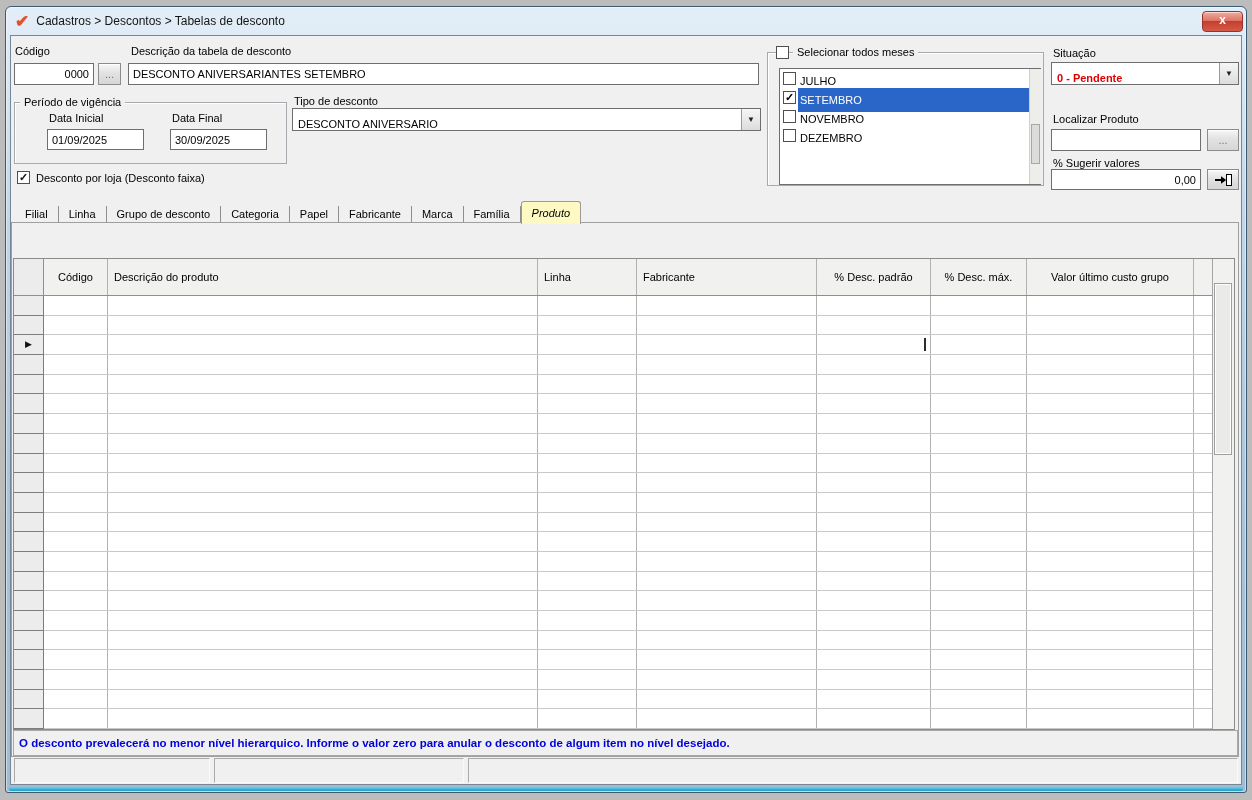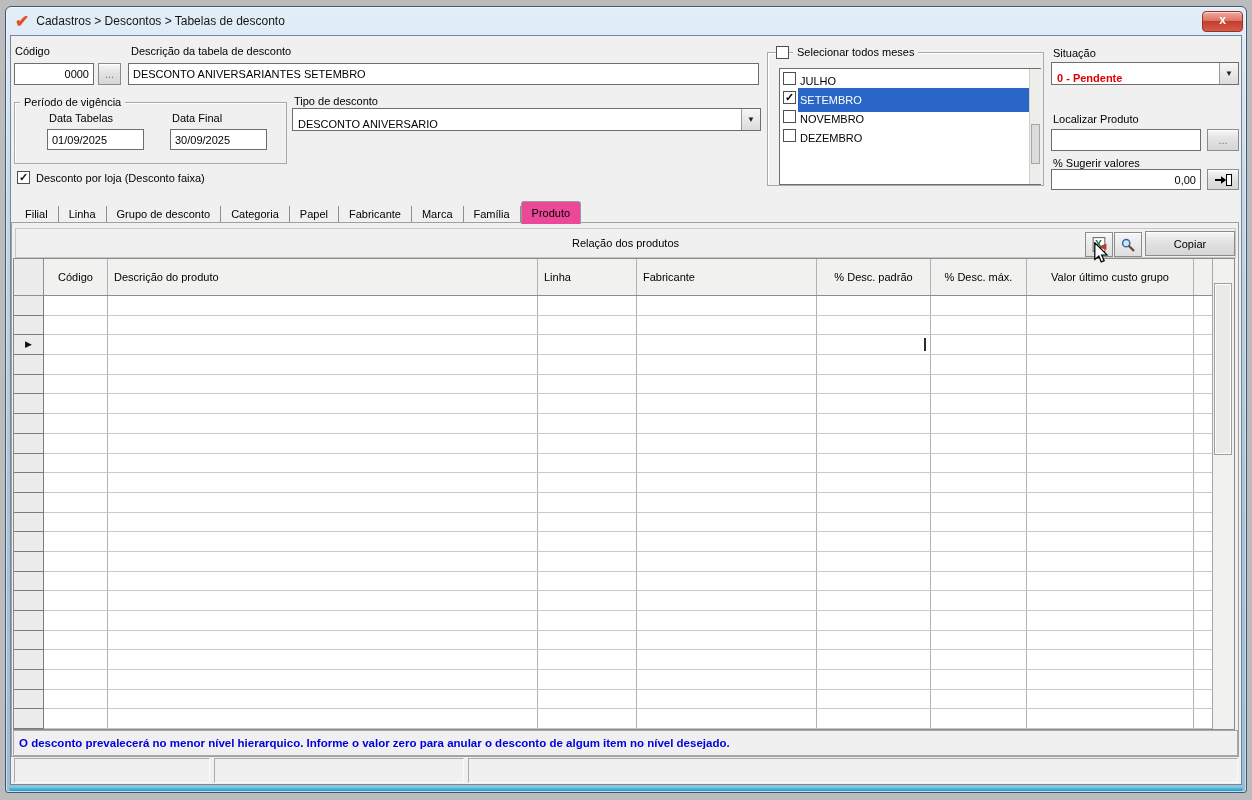--- a/index.html
+++ b/index.html
@@ -40,22 +40,22 @@
   .mrow{height:19px;display:flex;align-items:center;padding-left:3px;}
   .mrow .mcb{width:13px;height:13px;border:1px solid #4f4f4f;background:#fff;box-sizing:border-box;
     text-align:center;line-height:11px;font-size:11px;font-weight:bold;flex:0 0 13px;}
   .mrow .mlabel{flex:1;margin-left:2px;padding:12px 2px;align-self:stretch;display:flex;align-items:center;}
   .mrow.sel .mlabel{background:#2a66c8;color:#fff;}
   .mscroll{position:absolute;right:1px;top:1px;bottom:1px;width:11px;background:#ededea;border-left:1px solid #cfcfcf;}
   .mthumb{position:absolute;left:1px;right:1px;top:48%;height:33%;background:#dcdcda;border:1px solid #a7a7a7;}
   
   .tabstrip{position:absolute;display:flex;align-items:flex-end;height:24px;}
   .tab{height:17px;line-height:17px;padding:0 10px;border-right:1px solid #8f8f8f;white-space:nowrap;cursor:default;}
-  .tab.active{height:22px;line-height:22px;background:#ec4899;border:1px solid #9a9a9a;border-bottom:none;
-    border-radius:3px 3px 0 0;position:relative;z-index:3;margin-bottom:-1px;}
+  .tab.active{height:22px;line-height:22px;background:#fef9c3;border:1px solid #9a9a9a;border-bottom:none;
+    border-radius:3px 3px 0 0;position:relative;z-index:3;margin-bottom:-1px;font-style:italic;}
   .tabpanel{position:absolute;background:#f0f0f0;border:1px solid #9f9f9f;box-sizing:border-box;z-index:1;}
   
   .toolbar{position:absolute;border:1px solid #c6c6c6;background:#f0f0f0;box-sizing:border-box;}
   .toolbar-title{position:absolute;left:0;right:0;top:0;bottom:0;display:flex;align-items:center;justify-content:center;}
   .mini-btn{position:absolute;width:26px;height:23px;background:linear-gradient(180deg,#f6f6f6,#dedede);
     border:1px solid #8c8c8c;box-shadow:inset 0 1px 0 #fff;display:flex;align-items:center;justify-content:center;}
   
   .grid{position:absolute;border:1px solid #8b8b8b;background:#fff;box-sizing:content-box;display:flex;}
   .grid-main{width:1198px;}
   .grid-header{height:36px;display:flex;background:#f1f1f0;border-bottom:1px solid #8f8f8f;}
@@ -100,21 +100,21 @@
 
       <div class="lbl" style="left:4px;top:9px;">Código</div>
       <input class="tbox right" style="left: 3px; top: 27px; width: 80px; height: 22px;" value="0000">
       <div class="btn" style="left:87px;top:27px;width:23px;height:22px;color:#777;">...</div>
 
       <div class="lbl" style="left:120px;top:9px;">Descrição da tabela de desconto</div>
       <input class="tbox" style="left: 117px; top: 27px; width: 631px; height: 22px;" value="DESCONTO ANIVERSARIANTES SETEMBRO">
 
       <div class="groupbox" style="left:3px;top:66px;width:273px;height:62px;"></div>
       <div class="legend" style="left:9px;top:60px;">Período de vigência</div>
-      <div class="lbl" style="left:38px;top:76px;">Data Tabelas</div>
+      <div class="lbl" style="left:38px;top:76px;">Data Inicial</div>
       <input class="tbox" style="left: 36px; top: 93px; width: 97px; height: 21px;" value="01/09/2025">
       <div class="lbl" style="left:161px;top:76px;">Data Final</div>
       <input class="tbox" style="left: 159px; top: 93px; width: 97px; height: 21px;" value="30/09/2025">
 
       <div class="lbl" style="left:283px;top:59px;">Tipo de desconto</div>
       <div class="combo" style="left:281px;top:72px;width:469px;height:23px;">
         <span class="val">DESCONTO ANIVERSARIO</span>
         <span class="arrow-btn">▼</span>
       </div>
 
@@ -173,40 +173,20 @@
           <div class="tab">Categoria</div>
           <div class="tab">Papel</div>
           <div class="tab">Fabricante</div>
           <div class="tab">Marca</div>
           <div class="tab">Família</div>
           <div class="tab active">Produto</div>
         </div>
 
       <div class="tabpanel" style="left:0px;top:186px;width:1228px;height:535px;">
 
-        <div class="toolbar" style="left:3px;top:5px;width:1221px;height:30px;">
-          <div class="toolbar-title">Relação dos produtos</div>
-          <div class="mini-btn" style="left:1069px;top:3px;">
-            <svg width="17" height="17" viewBox="0 0 16 16">
-              <rect x="2" y="1.5" width="11" height="13" fill="#fff" stroke="#6a6a6a"></rect>
-              <text x="7" y="11.5" font-size="10" font-weight="bold" fill="#1e7145" text-anchor="middle" font-family="Liberation Sans, sans-serif">X</text>
-              <polygon points="9.5,9 14.5,7.2 14.5,13 9.5,11.6" fill="#c0392b"></polygon>
-            </svg>
-          </div>
-          <div class="mini-btn" style="left:1098px;top:3px;">
-            <svg width="16" height="16" viewBox="0 0 16 16">
-              <circle cx="6.2" cy="6.2" r="3.6" fill="#cfe6fa" stroke="#2e6da8" stroke-width="1.5"></circle>
-              <line x1="9.2" y1="9.2" x2="13.4" y2="13.4" stroke="#6b4a2b" stroke-width="2.2" stroke-linecap="round"></line>
-            </svg>
-          </div>
-          <div class="btn" style="left:1129px;top:2px;width:90px;height:25px;position:absolute;">Copiar</div>
-          <svg class="cursor-overlay" style="left:1078px;top:13px;" width="17" height="21" viewBox="0 0 12 15">
-            <polygon points="0.5,0.5 0.5,12.5 3.4,10.1 5.1,14.2 7.2,13.3 5.4,9.4 9.2,9.2" fill="#fff" stroke="#000" stroke-width="0.9"></polygon>
-          </svg>
-        </div>
 
         <div class="grid" style="left:1px;top:35px;">
           <div class="grid-main">
             <div class="grid-header" id="gridHeader">
                 <div class="gh-cell c0 center" style="width: 30px;"></div>
                 <div class="gh-cell c1 center" style="width: 64px;">Código</div>
                 <div class="gh-cell c2" style="width: 430px;">Descrição do produto</div>
                 <div class="gh-cell c3" style="width: 99px;">Linha</div>
                 <div class="gh-cell c4" style="width: 180px;">Fabricante</div>
                 <div class="gh-cell c5 center" style="width: 114px;">% Desc. padrão</div>

